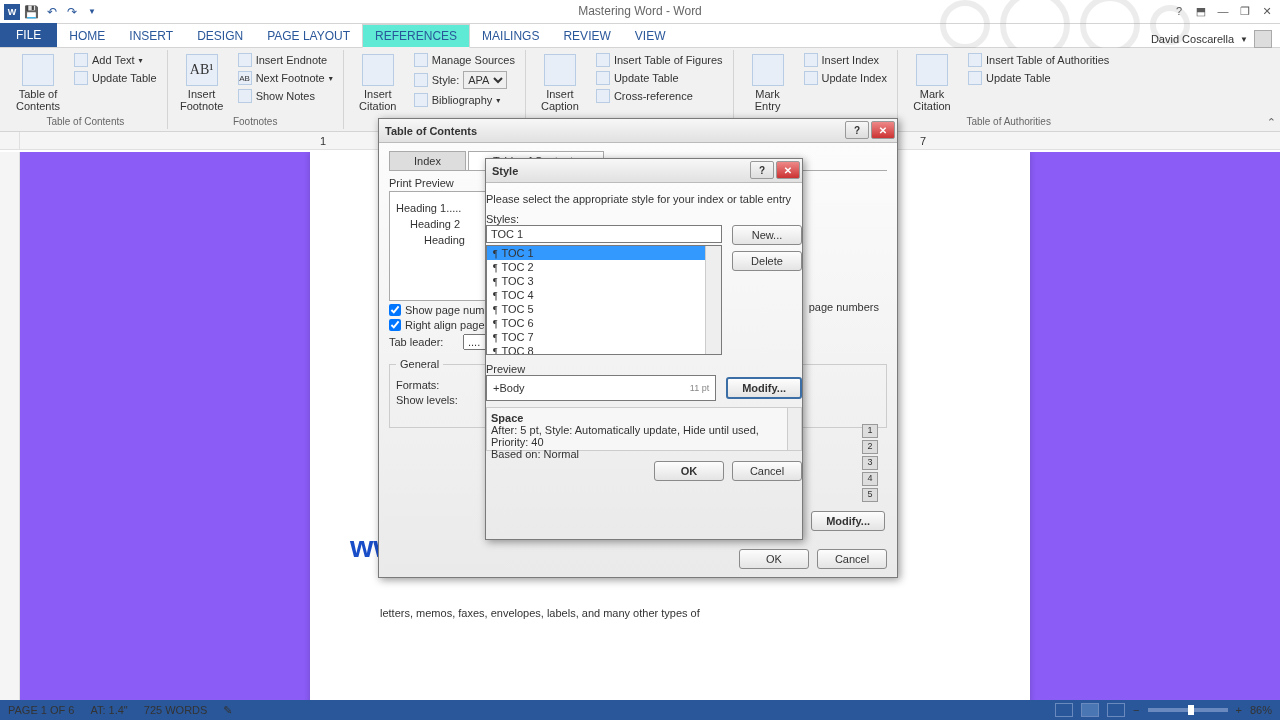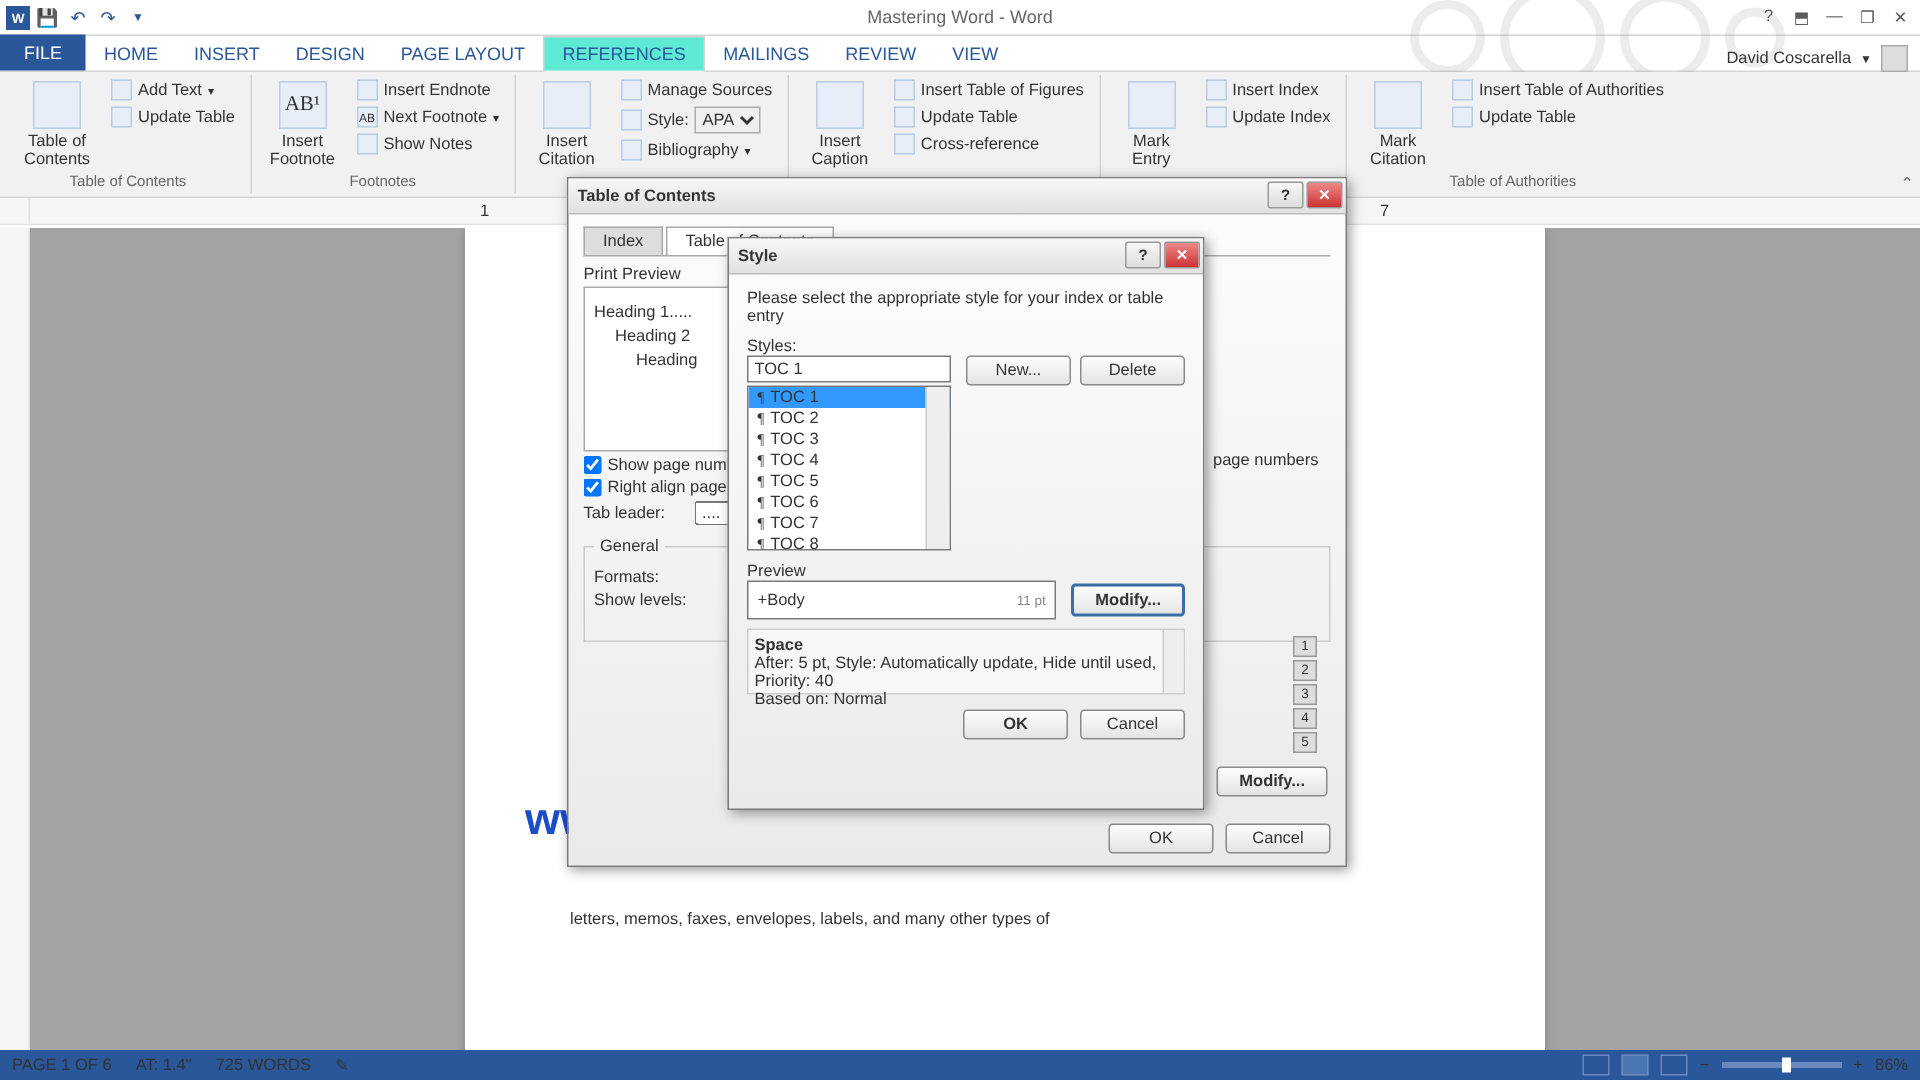--- a/index.html
+++ b/index.html
@@ -25,56 +25,56 @@
 .small-col{display:flex;flex-direction:column;gap:2px}
 .small-btn{display:flex;align-items:center;gap:4px;padding:1px 4px;cursor:pointer;font-size:11px;white-space:nowrap}
 .small-btn .sicon{width:14px;height:14px;background:#e7eef8;border:1px solid #b8cce4}
 .style-row{display:flex;align-items:center;gap:4px}
 .style-row select{font-size:11px;height:18px;border:1px solid #ababab}
 .pin{position:absolute;right:4px;bottom:2px;font-size:11px;color:#666}
 .ruler-area{height:18px;background:#fff;display:flex;border-bottom:1px solid #e0e0e0}
 .ruler-v{width:20px;background:#f5f5f5;border-right:1px solid #e0e0e0}
 .ruler-h{flex:1;background:#f5f5f5;position:relative;font-size:9px;color:#666}
 .ruler-h span{position:absolute;top:3px}
-.doc-area{position:absolute;top:152px;left:20px;right:0;bottom:20px;background:#a3a3a3;overflow:hidden}
+.doc-area{position:absolute;top:152px;left:20px;right:0;bottom:20px;background:#8b5cf6;overflow:hidden}
 .vruler{position:absolute;left:0;top:152px;bottom:20px;width:20px;background:#f5f5f5;border-right:1px solid #e0e0e0}
 .page{position:absolute;left:290px;top:0;width:720px;height:900px;background:#fff;box-shadow:0 0 6px rgba(0,0,0,.2)}
 .page .body-text{position:absolute;left:70px;top:450px;font-size:15px;color:#333;line-height:2}
 .watermark{position:absolute;left:350px;top:530px;font-size:30px;font-weight:bold;color:#1a4ec8}
 .dlg{position:absolute;background:linear-gradient(#fdfdfd,#eaeaea);border:1px solid #7a7a7a;box-shadow:2px 2px 8px rgba(0,0,0,.4)}
 .dlg-title{height:24px;background:linear-gradient(#f7f7f7,#e1e1e1);display:flex;align-items:center;padding:0 6px;font-weight:bold;font-size:12px;color:#444;border-bottom:1px solid #bbb;position:relative}
 .dlg-title .tbtns{position:absolute;right:2px;top:2px;display:flex;gap:2px}
 .dlg-title .tbtn{width:24px;height:18px;background:linear-gradient(#f7f7f7,#ddd);border:1px solid #999;border-radius:2px;display:flex;align-items:center;justify-content:center;font-size:10px}
 .dlg-title .tbtn.close{background:linear-gradient(#e88,#c33);color:#fff}
 .dlg-body{padding:8px 10px}
 .toc-dlg{left:378px;top:118px;width:520px;height:460px}
 .toc-tabs{display:flex;border-bottom:1px solid #aaa;margin-bottom:6px}
-.toc-tab{padding:3px 12px;font-size:11px;background:#eee;border:1px solid #aaa;border-bottom:none;margin-right:2px}
+.toc-tab{padding:3px 24px;font-size:11px;background:#eee;border:1px solid #aaa;border-bottom:none;margin-right:2px}
 .fieldset{border:1px solid #ccc;padding:6px;margin-bottom:8px;font-size:11px}
 .fieldset legend{padding:0 4px;color:#333}
 .preview-box{border:1px solid #aaa;background:#fff;height:110px;padding:6px;position:relative}
 .preview-box .line{font-size:11px;margin:4px 0}
 .preview-box .scroll{position:absolute;right:0;top:0;bottom:0;width:16px;background:#eee;border-left:1px solid #ccc}
 .preview-box .scroll::before{content:"▴";position:absolute;top:0;left:3px;font-size:9px}
 .preview-box .scroll::after{content:"▾";position:absolute;bottom:0;left:3px;font-size:9px}
 .chk{display:flex;align-items:center;gap:4px;margin:3px 0}
 .chk input{width:12px;height:12px}
 .row{display:flex;align-items:center;gap:6px;margin:3px 0}
 .row label{min-width:68px}
 .btn{padding:3px 14px;background:linear-gradient(#fdfdfd,#e4e4e4);border:1px solid #8a8a8a;border-radius:3px;font-size:11px;cursor:pointer;min-width:70px;text-align:center}
 .dlg-footer{position:absolute;right:10px;bottom:8px;display:flex;gap:8px}
 .style-dlg{left:485px;top:158px;width:318px;height:382px;z-index:10}
-.style-dlg .dlg-body{padding:10px 12px}
+.style-dlg .dlg-body{padding:10px 0}
 .style-list{border:1px solid #7a7a7a;background:#fff;height:110px;overflow:hidden;position:relative}
 .style-list .item{padding:1px 6px;font-size:11px;display:flex;align-items:center;gap:4px}
 .style-list .item .pil{font-family:serif;font-size:10px}
 .style-list .item.sel{background:#3399ff;color:#fff}
 .style-list .sb{position:absolute;right:0;top:0;bottom:0;width:16px;background:#eee;border-left:1px solid #ccc}
 .style-input{width:100%;border:1px solid #7a7a7a;padding:2px 4px;font-size:11px;margin-bottom:2px}
-.side-btns{display:flex;flex-direction:row;gap:6px}
+.side-btns{display:flex;flex-direction:column;gap:6px}
 .prev-font{border:1px solid #7a7a7a;background:#fff;padding:6px;font-size:12px;display:flex;justify-content:space-between;align-items:center}
 .desc-box{border:1px solid #ccc;background:#f7f7f7;padding:4px;font-size:10px;height:44px;position:relative}
 .desc-box .sb{position:absolute;right:0;top:0;bottom:0;width:14px;background:#eee;border-left:1px solid #ccc}
 .toc-opts{position:absolute;right:18px;top:182px;font-size:11px}
 .toc-opts .num{display:inline-block;width:16px;height:14px;background:#ddd;border:1px solid #999;text-align:center;font-size:9px;margin:1px}
 .statusbar{position:absolute;left:0;right:0;bottom:0;height:20px;background:#2a579a;color:#fff;display:flex;align-items:center;padding:0 8px;font-size:11px;gap:16px}
 .statusbar .right{position:absolute;right:8px;display:flex;align-items:center;gap:8px}
 .statusbar .vicon{width:18px;height:14px;border:1px solid #6a8abf}
 .zoom-slider{width:80px;height:4px;background:#6a8abf;position:relative}
 .zoom-slider .thumb{position:absolute;left:40px;top:-3px;width:6px;height:10px;background:#fff}

